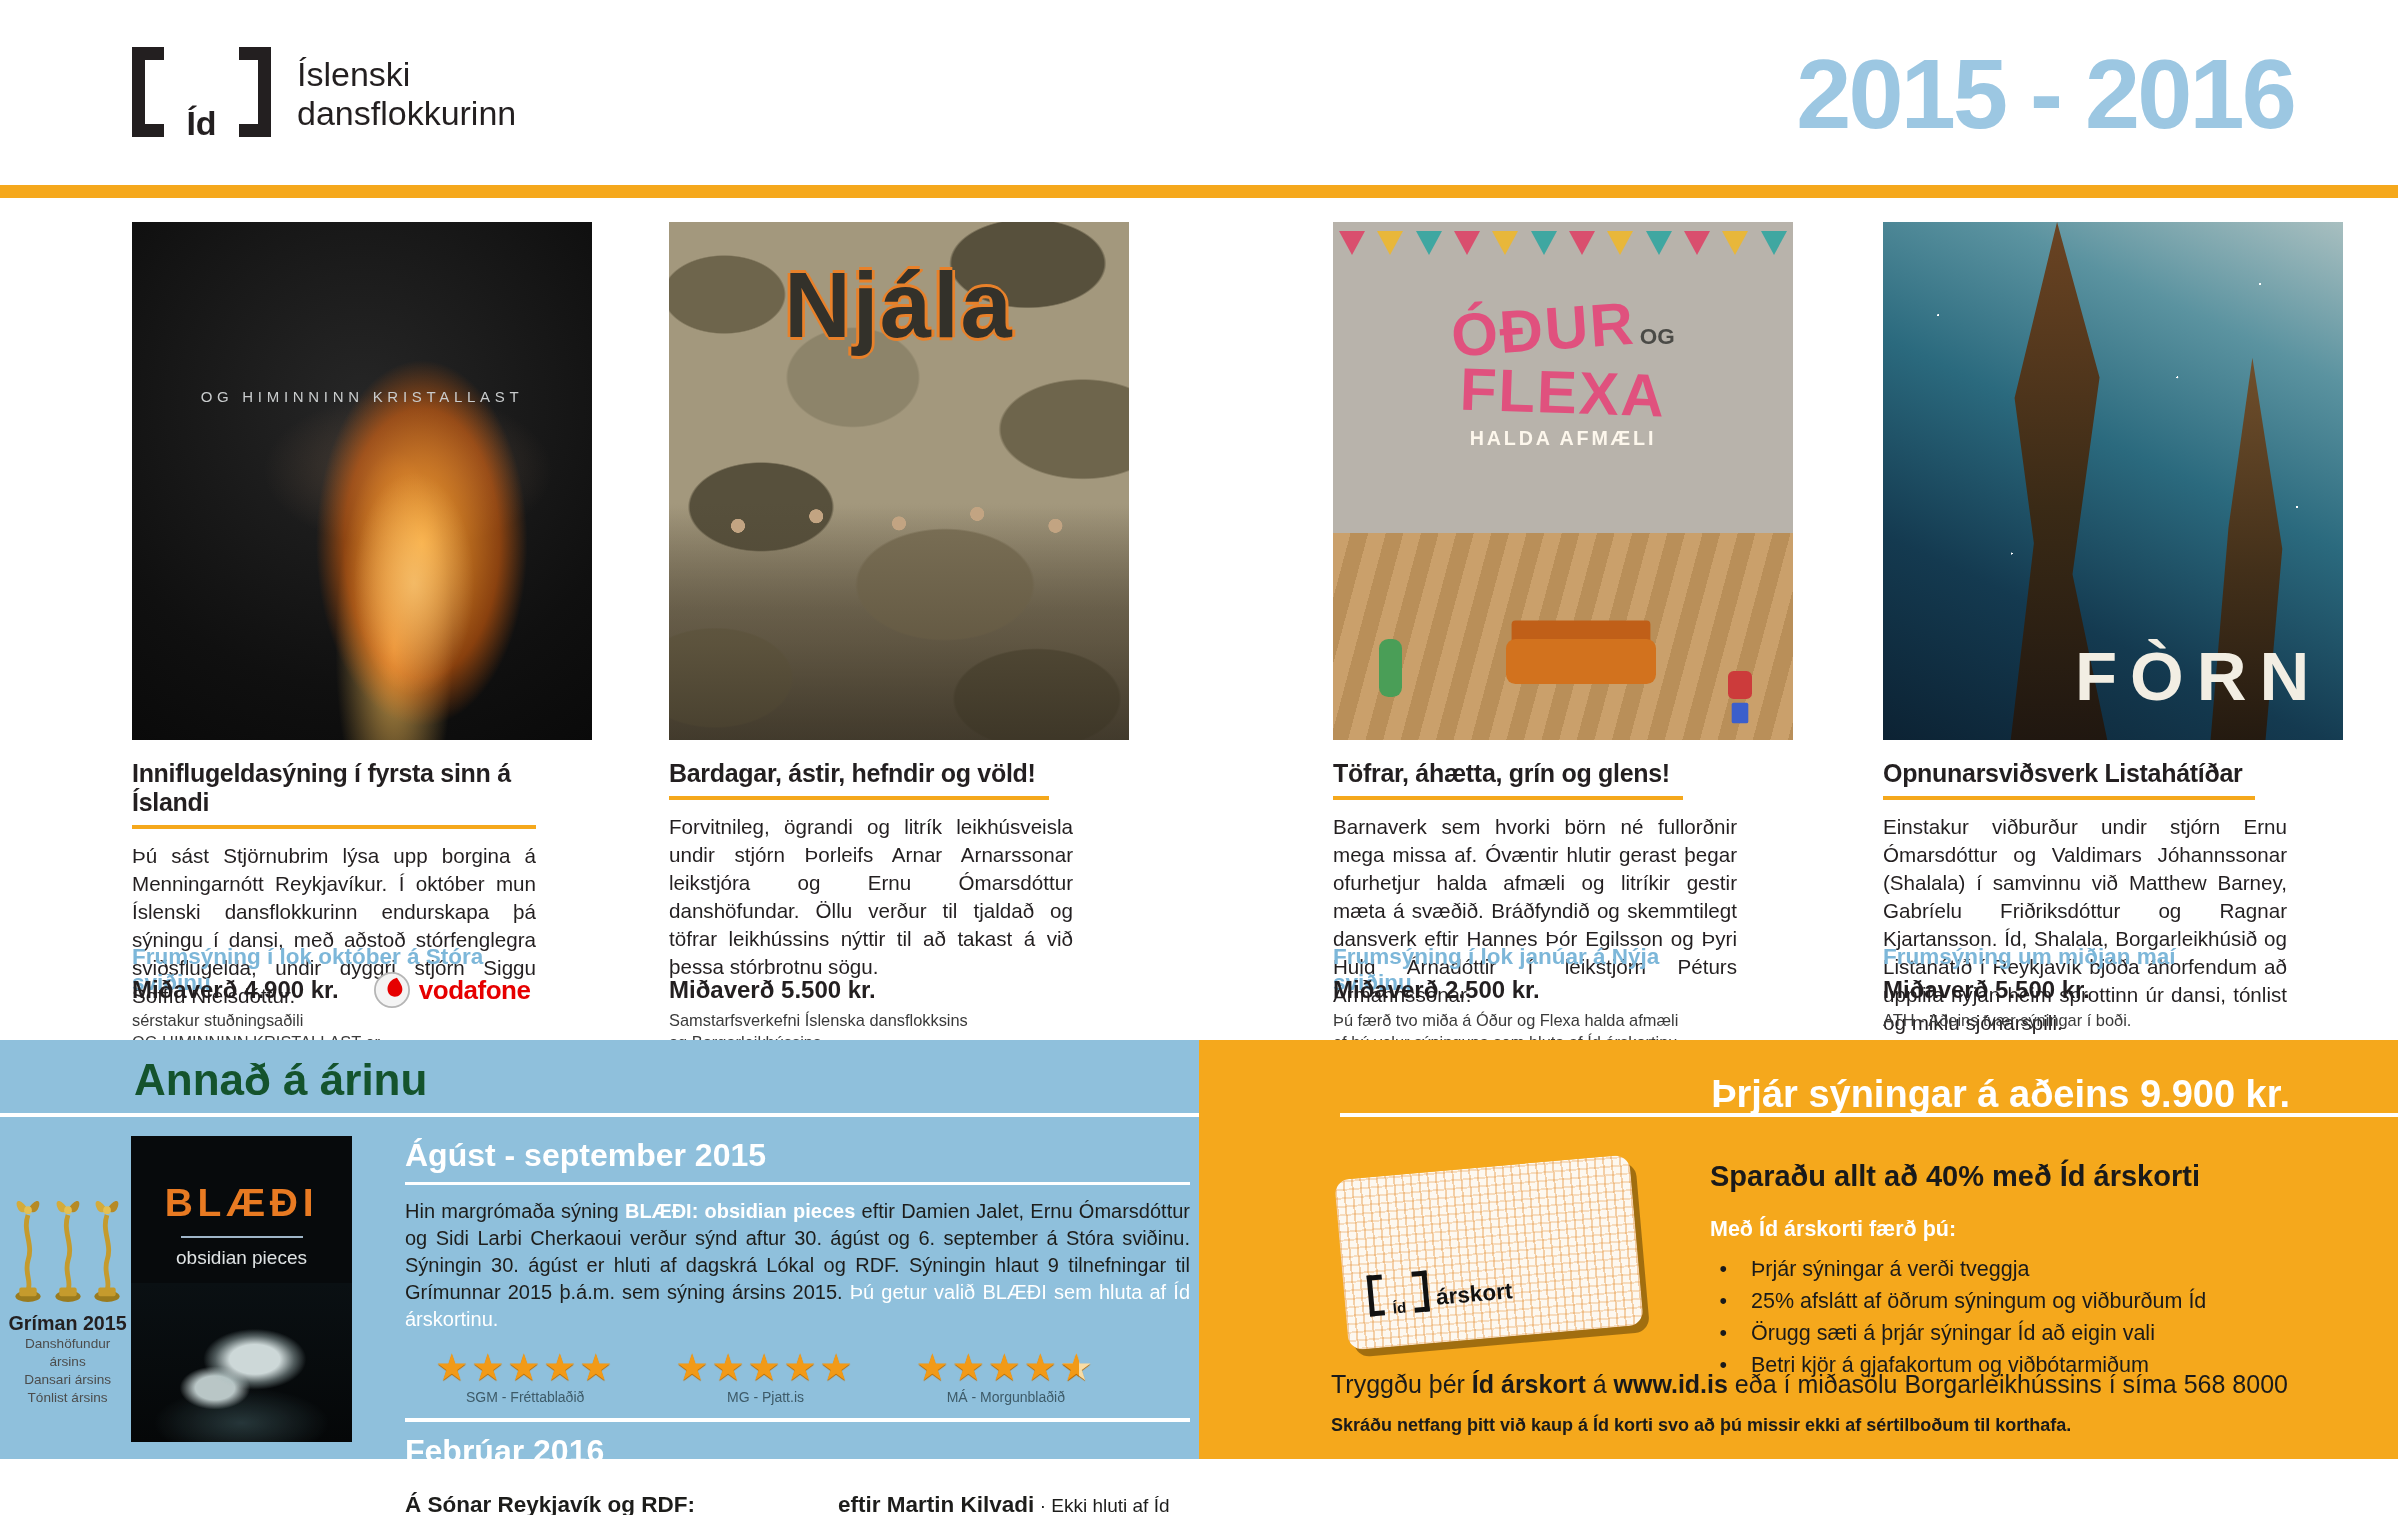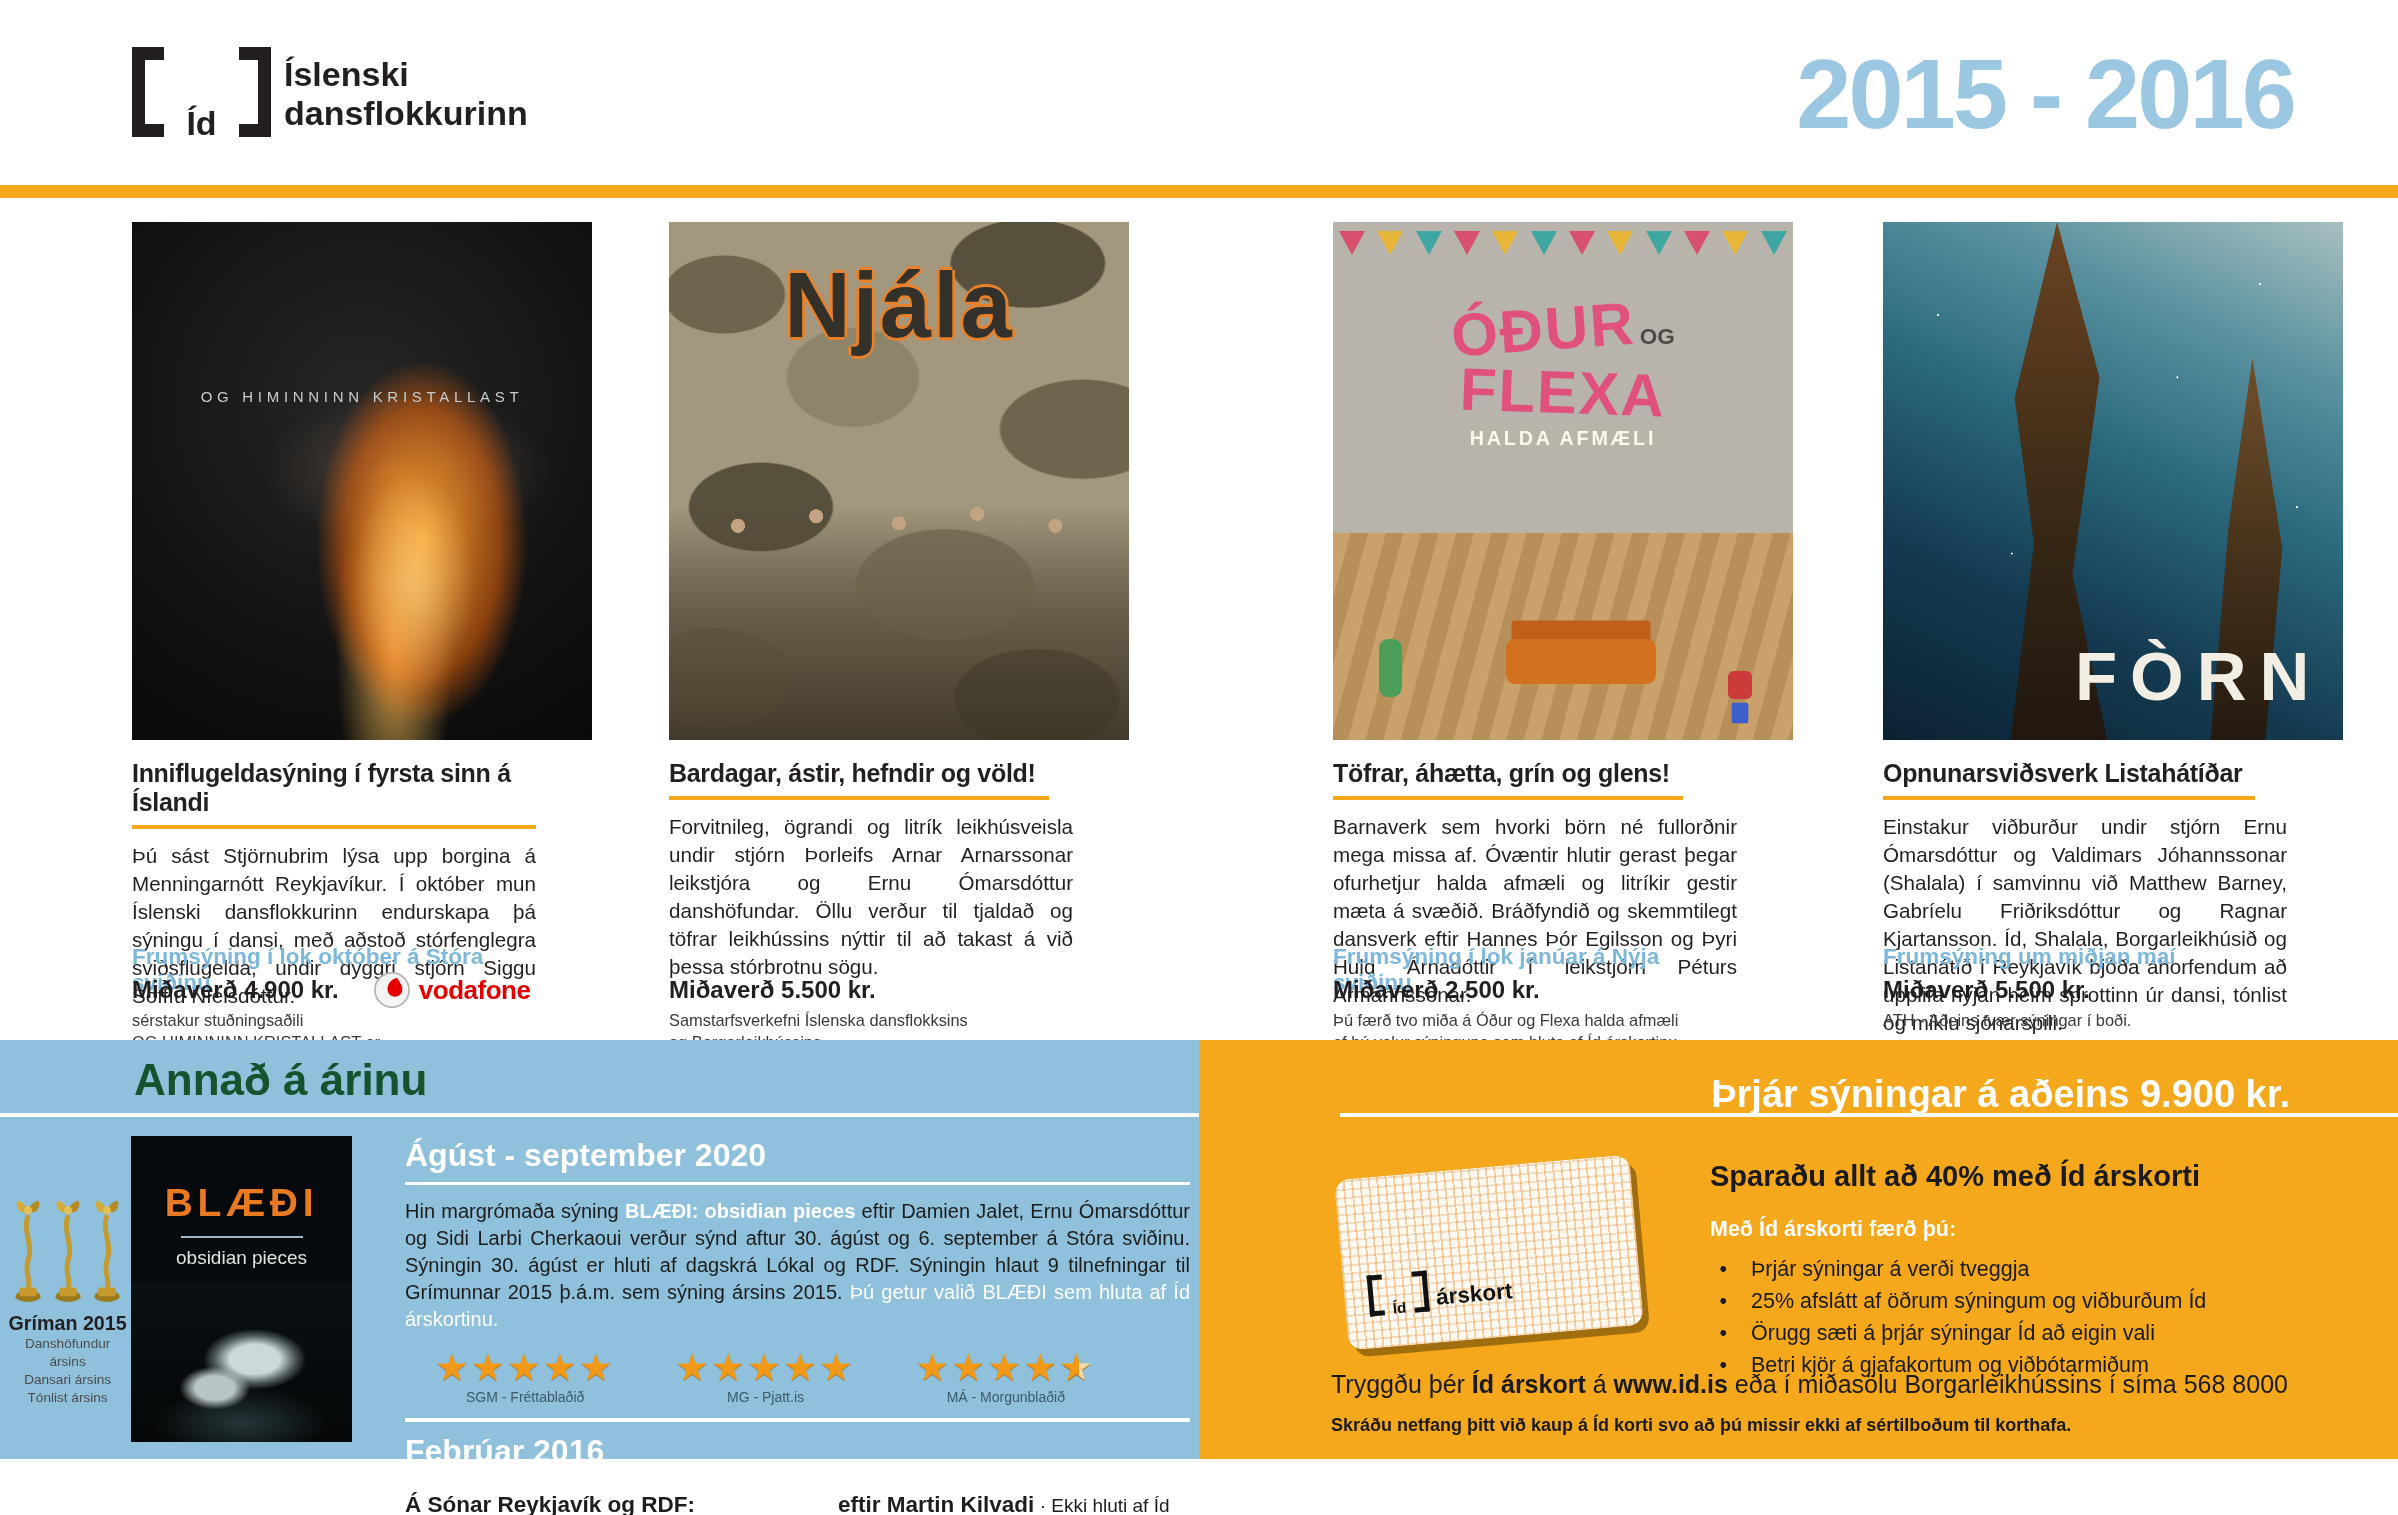--- a/index.html
+++ b/index.html
@@ -7,21 +7,21 @@
         font-family:"Liberation Sans","DejaVu Sans",sans-serif;color:#231f20;}
 
   
   .masthead{position:absolute;top:0;left:0;width:100%;height:185px;background:#fff;}
   .logo{position:absolute;left:132px;top:47px;display:flex;align-items:flex-start;}
   .brackets{position:relative;width:139px;height:90px;}
   .lbr{position:absolute;left:0;top:0;width:32px;height:90px;border:13px solid #231f20;border-right:none;box-sizing:border-box;}
   .rbr{position:absolute;right:0;top:0;width:32px;height:90px;border:13px solid #231f20;border-left:none;box-sizing:border-box;}
   .logo-mark{position:absolute;left:50%;bottom:-5.6px;transform:translateX(-50%);
              font-weight:bold;font-size:34px;color:#231f20;}
-  .brand{margin-left:13px;margin-top:7.5px;font-weight:bold;font-size:34px;line-height:39px;color:#231f20;}
+  .brand{margin-left:26px;margin-top:7.5px;font-weight:normal;font-size:34px;line-height:39px;color:#231f20;}
   .season{position:absolute;right:105px;top:37px;font-weight:bold;font-size:99px;
           letter-spacing:-2.8px;color:#9cc7e2;}
   .accent-bar{position:absolute;top:185px;left:0;width:100%;height:13px;background:#f5a81c;}
 
   
   .show{position:absolute;top:222px;width:404px;}
   .s1{left:132px}.s2{left:669px}.s3{left:1333px}.s4{left:1883px}
   .poster{position:relative;width:460px;height:518px;overflow:hidden;}
   .details{position:absolute;top:518px;left:0;width:404px;height:314px;}
   .headline{display:inline-block;margin:0;padding:19px 13px 8.4px 0;font-size:25px;font-weight:bold;
@@ -325,21 +325,21 @@
     </div>
 
     <div class="blaedi">
       <div class="blaedi-title">BLÆÐI</div>
       <div class="blaedi-line"></div>
       <div class="blaedi-sub">obsidian pieces</div>
       <div class="blaedi-img"></div>
     </div>
 
     <div class="annad-right">
-      <h3 class="sec-head">Ágúst - september 2020</h3>
+      <h3 class="sec-head">Ágúst - september 2015</h3>
       <div class="sec-rule"></div>
       <p class="aug-body"><span>Hin margrómaða sýning </span><span class="hl-show">BLÆÐI: obsidian pieces</span><span> eftir Damien Jalet, Ernu Ómarsdóttur og Sidi Larbi Cherkaoui verður sýnd aftur 30. ágúst og 6. september á Stóra sviðinu. Sýningin 30. ágúst er hluti af dagskrá Lókal og RDF. Sýningin hlaut 9 tilnefningar til Grímunnar 2015 þ.á.m. sem sýning ársins 2015. </span><span class="hl-white">Þú getur valið BLÆÐI sem hluta af Íd árskortinu.</span></p>
 
       <div class="reviews">
         <div class="review">
           <div class="stars"><span class="star">★</span><span class="star">★</span><span class="star">★</span><span class="star">★</span><span class="star">★</span></div>
           <div class="review-source">SGM - Fréttablaðið</div>
         </div>
         <div class="review">
           <div class="stars"><span class="star">★</span><span class="star">★</span><span class="star">★</span><span class="star">★</span><span class="star">★</span></div>

